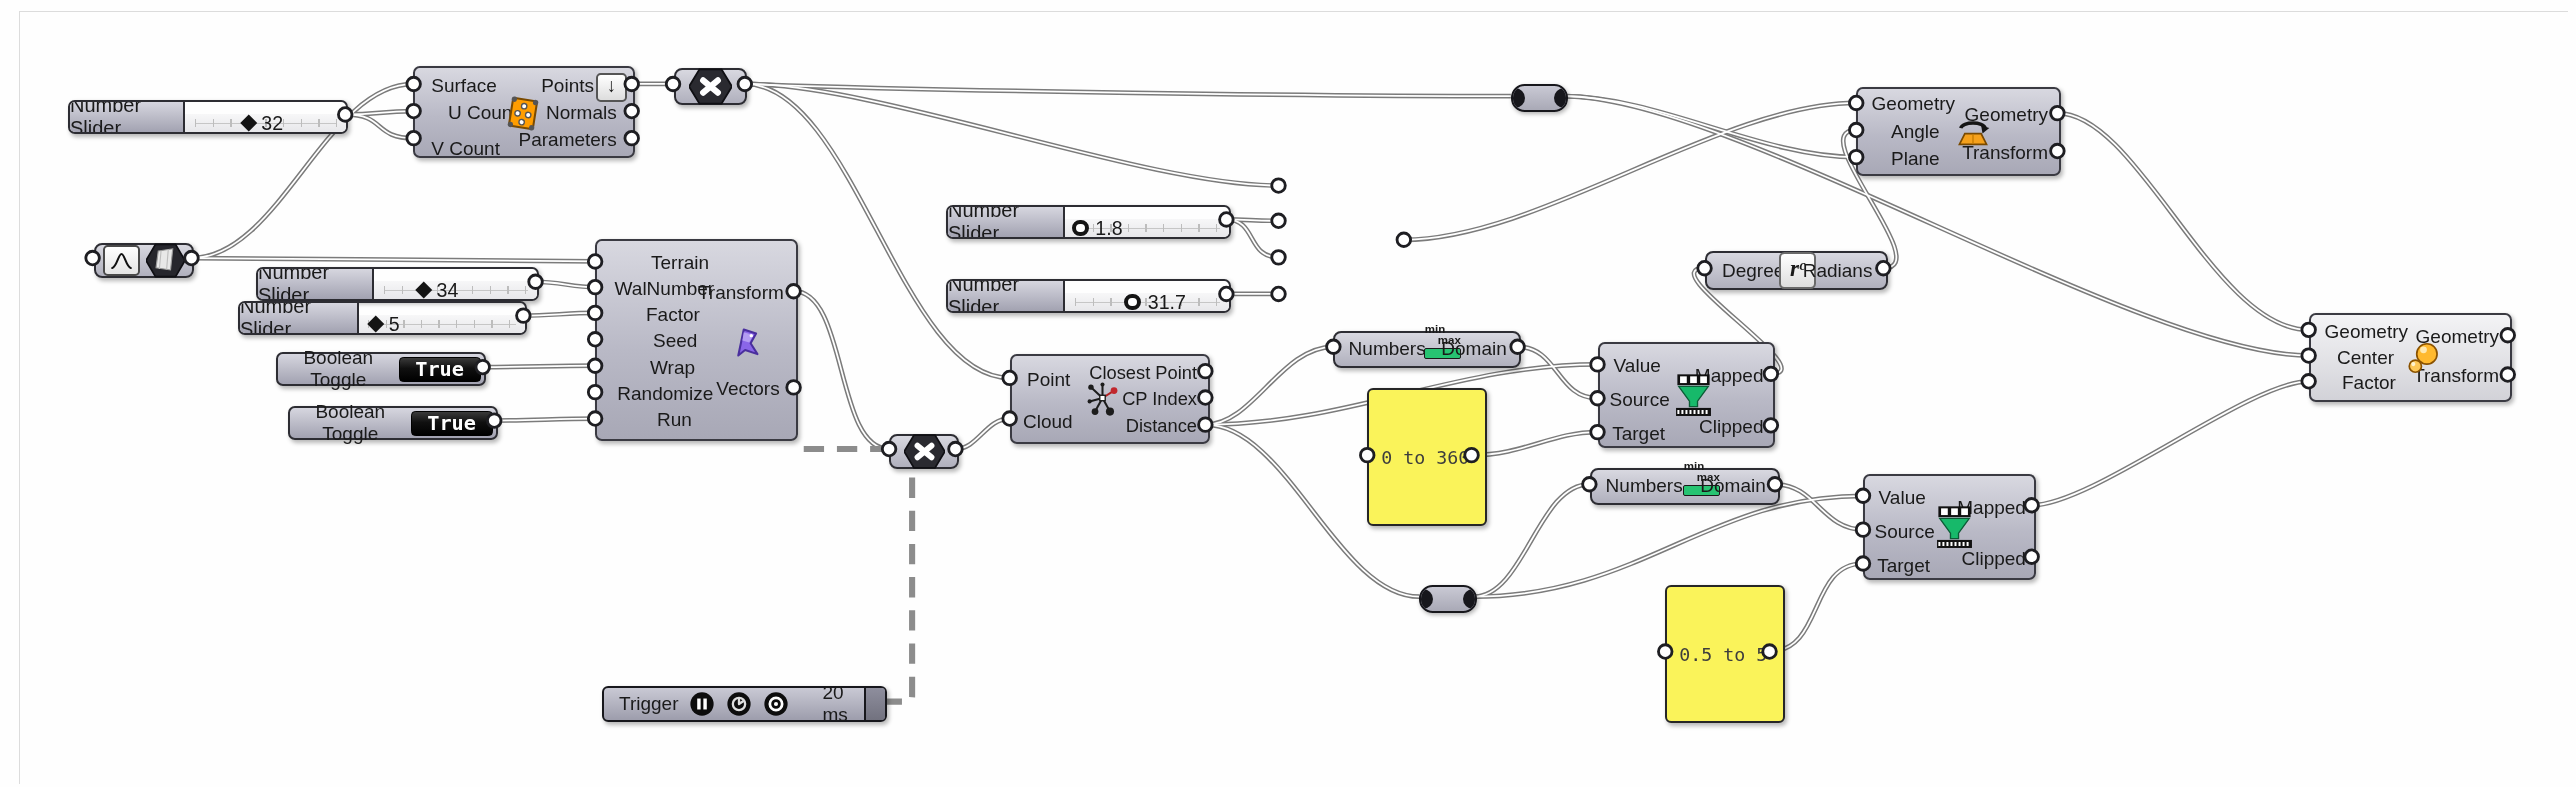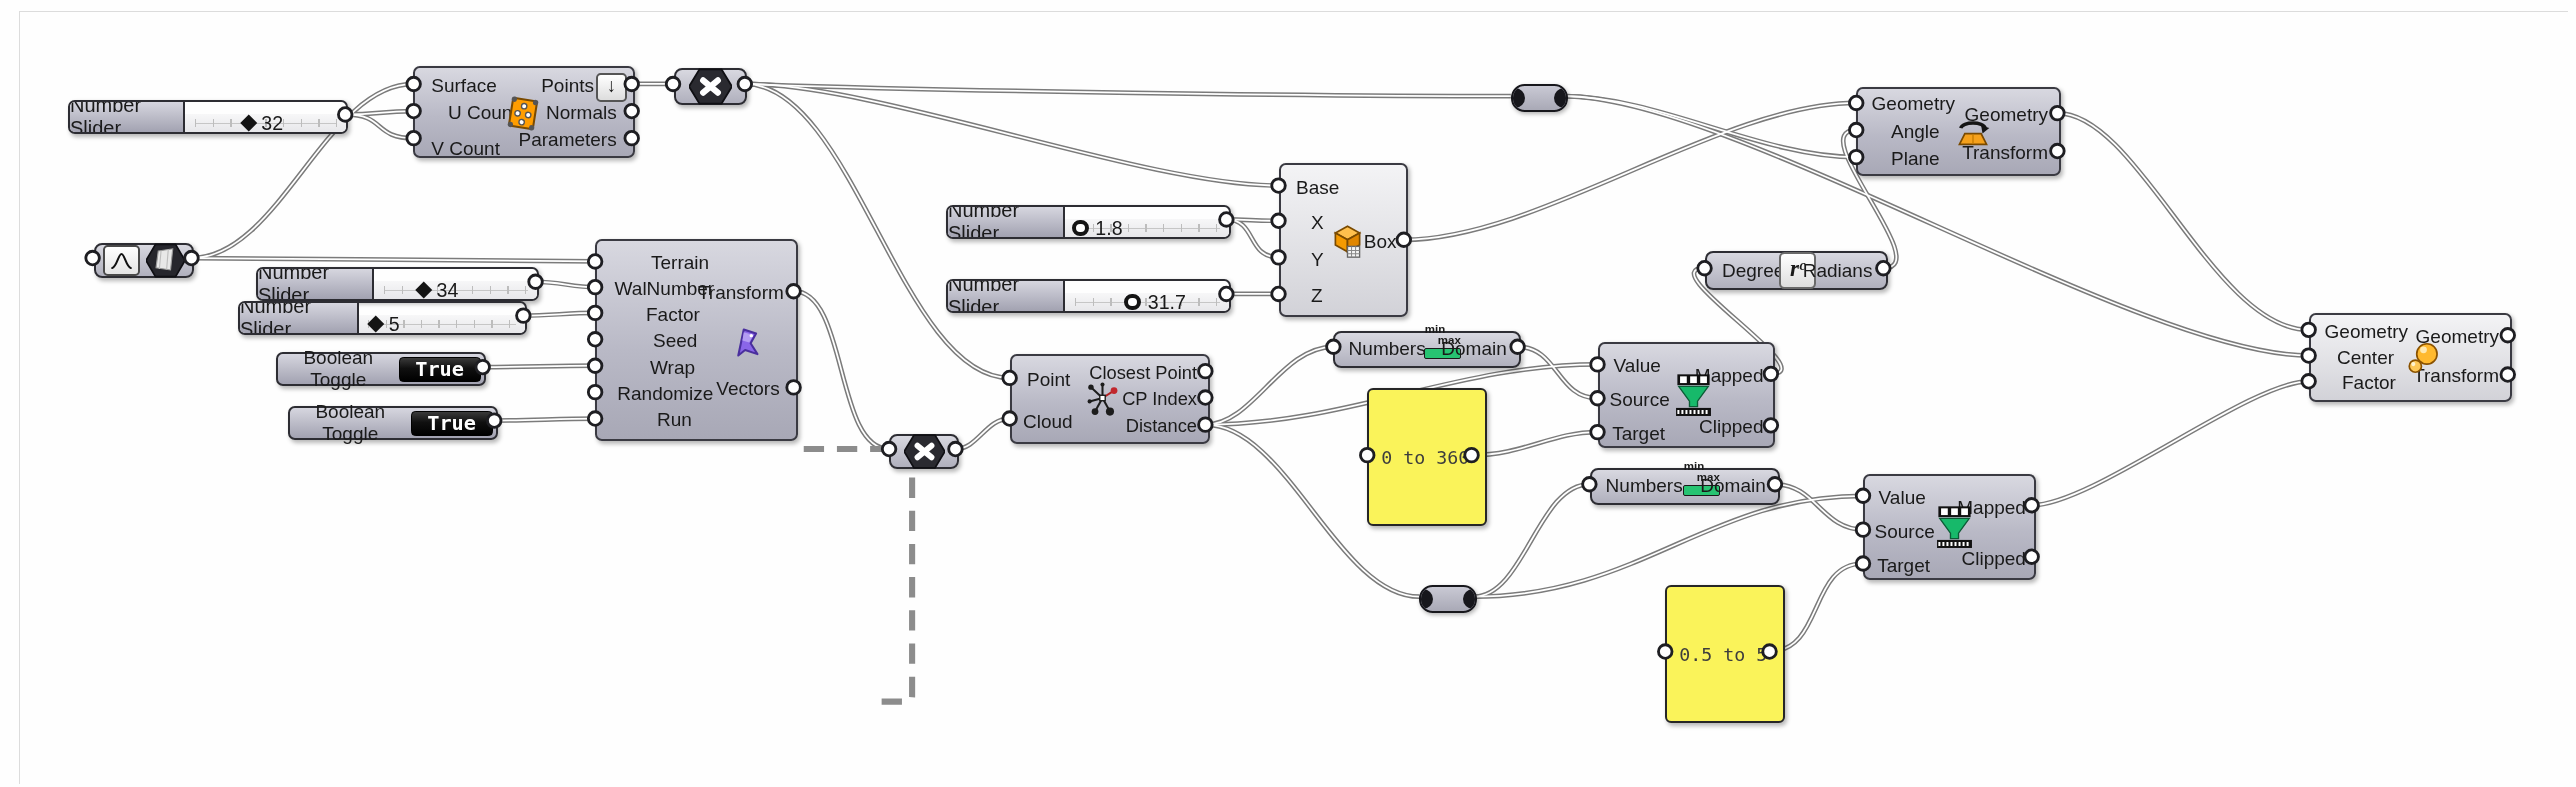--- a/index.html
+++ b/index.html
@@ -275,34 +275,20 @@
   <div class="s-track">
     <div class="tickline"></div>
     <div class="ticks"></div>
     <div class="s-knobval" style="left:36%">
       <span class="knob-r"></span>
       <span class="s-val">31.7</span>
     </div>
   </div>
 </div>
 
-<div class="comp light" style="left:1279px;top:163px;width:125px;height:150px">
-  <div class="lab" style="left:15px;top:13px">Base</div>
-  <div class="lab" style="left:30px;top:48px">X</div>
-  <div class="lab" style="left:30px;top:85px">Y</div>
-  <div class="lab" style="left:30px;top:121px">Z</div>
-  <div class="lab r" style="right:9.5px;top:67px">Box</div>
-  <svg class="iconabs" style="left:49px;top:57px" width="35" height="38" viewBox="0 0 52 56">
-    <polygon points="8,16 26,6 44,16 26,26" fill="#ffc04d" stroke="#7a4a00" stroke-width="2.5"></polygon>
-    <polygon points="8,16 26,26 26,44 8,34" fill="#f59a00" stroke="#7a4a00" stroke-width="2.5"></polygon>
-    <polygon points="44,16 26,26 26,44 44,34" fill="#e08600" stroke="#7a4a00" stroke-width="2.5"></polygon>
-    <rect x="26" y="36" width="18" height="16" fill="#f4f4f4" stroke="#666" stroke-width="2"></rect>
-    <path d="M32,36 v16 M38,36 v16 M26,42 h18 M26,47 h18" stroke="#888" stroke-width="1.5"></path>
-  </svg>
-</div>
 
 <div class="capsule" style="left:1705px;top:251px;width:179px;height:35px">
   <div class="lab" style="left:15px;top:7.5px">Degrees</div>
   <div class="dg-box iconabs" style="left:72px;top:-0.7px">
         <span>rᶜ</span>
       </div>
   <div class="lab r" style="right:13.6px;top:7.5px">Radians</div>
 </div>
 
 <div class="comp" style="left:1010px;top:354px;width:196px;height:86px">
@@ -420,20 +406,40 @@
   <div class="lab r" style="right:11px;top:12.2px">Geometry</div>
   <div class="lab r" style="right:11px;top:51px">Transform</div>
   <svg class="iconabs" style="left:94px;top:24.4px" width="37" height="38" viewBox="0 0 54 56">
     <circle cx="32" cy="22" r="15" fill="#ffb92e" stroke="#8a5200" stroke-width="2.5"></circle>
     <circle cx="27" cy="16" r="5" fill="#ffe9b0"></circle>
     <circle cx="15" cy="40" r="9" fill="#ffc858" stroke="#8a5200" stroke-width="2.5"></circle>
     <circle cx="12" cy="37" r="3" fill="#fff3d0"></circle>
   </svg>
 </div>
 
+<div class="trigger" style="left:602px;top:686px;width:281px;height:32px">
+  <span class="trig-lab">Trigger</span>
+  <svg class="tbtn" width="26" height="26" viewBox="0 0 38 38">
+    <circle cx="19" cy="19" r="17" fill="#0d0d0d"></circle>
+    <rect x="12" y="11" width="5" height="16" fill="#fff"></rect>
+        <rect x="21" y="11" width="5" height="16" fill="#fff"></rect>
+  </svg>
+  <svg class="tbtn" width="26" height="26" viewBox="0 0 38 38">
+    <circle cx="19" cy="19" r="17" fill="#0d0d0d"></circle>
+    <circle cx="19" cy="19" r="9" fill="none" stroke="#dedede" stroke-width="3.4"></circle>
+    <path d="M19,19 L19,11 M19,19 L25,15" stroke="#dedede" stroke-width="3.4" stroke-linecap="round"></path>
+  </svg>
+  <svg class="tbtn" width="26" height="26" viewBox="0 0 38 38">
+    <circle cx="19" cy="19" r="17" fill="#0d0d0d"></circle>
+    <circle cx="19" cy="19" r="9" fill="none" stroke="#fff" stroke-width="4"></circle>
+    <circle cx="19" cy="19" r="3" fill="#fff"></circle>
+  </svg>
+  <span class="trig-int">20 ms</span>
+  <div class="trig-handle"></div>
+</div>
 
 <div class="relay" style="left:1511px;top:84px;width:53px;height:24.4px"></div>
 <div class="relay" style="left:1419px;top:585px;width:54px;height:24.4px"></div>
 
 <svg id="portsvg" class="layer" width="2576" height="787" viewBox="0 0 3802 1162">
   <g>
     <circle cx="509" cy="169" r="10"></circle>
     <circle cx="136" cy="381" r="10"></circle>
         <circle cx="282" cy="381" r="10"></circle>
     <circle cx="610" cy="124" r="10"></circle>

